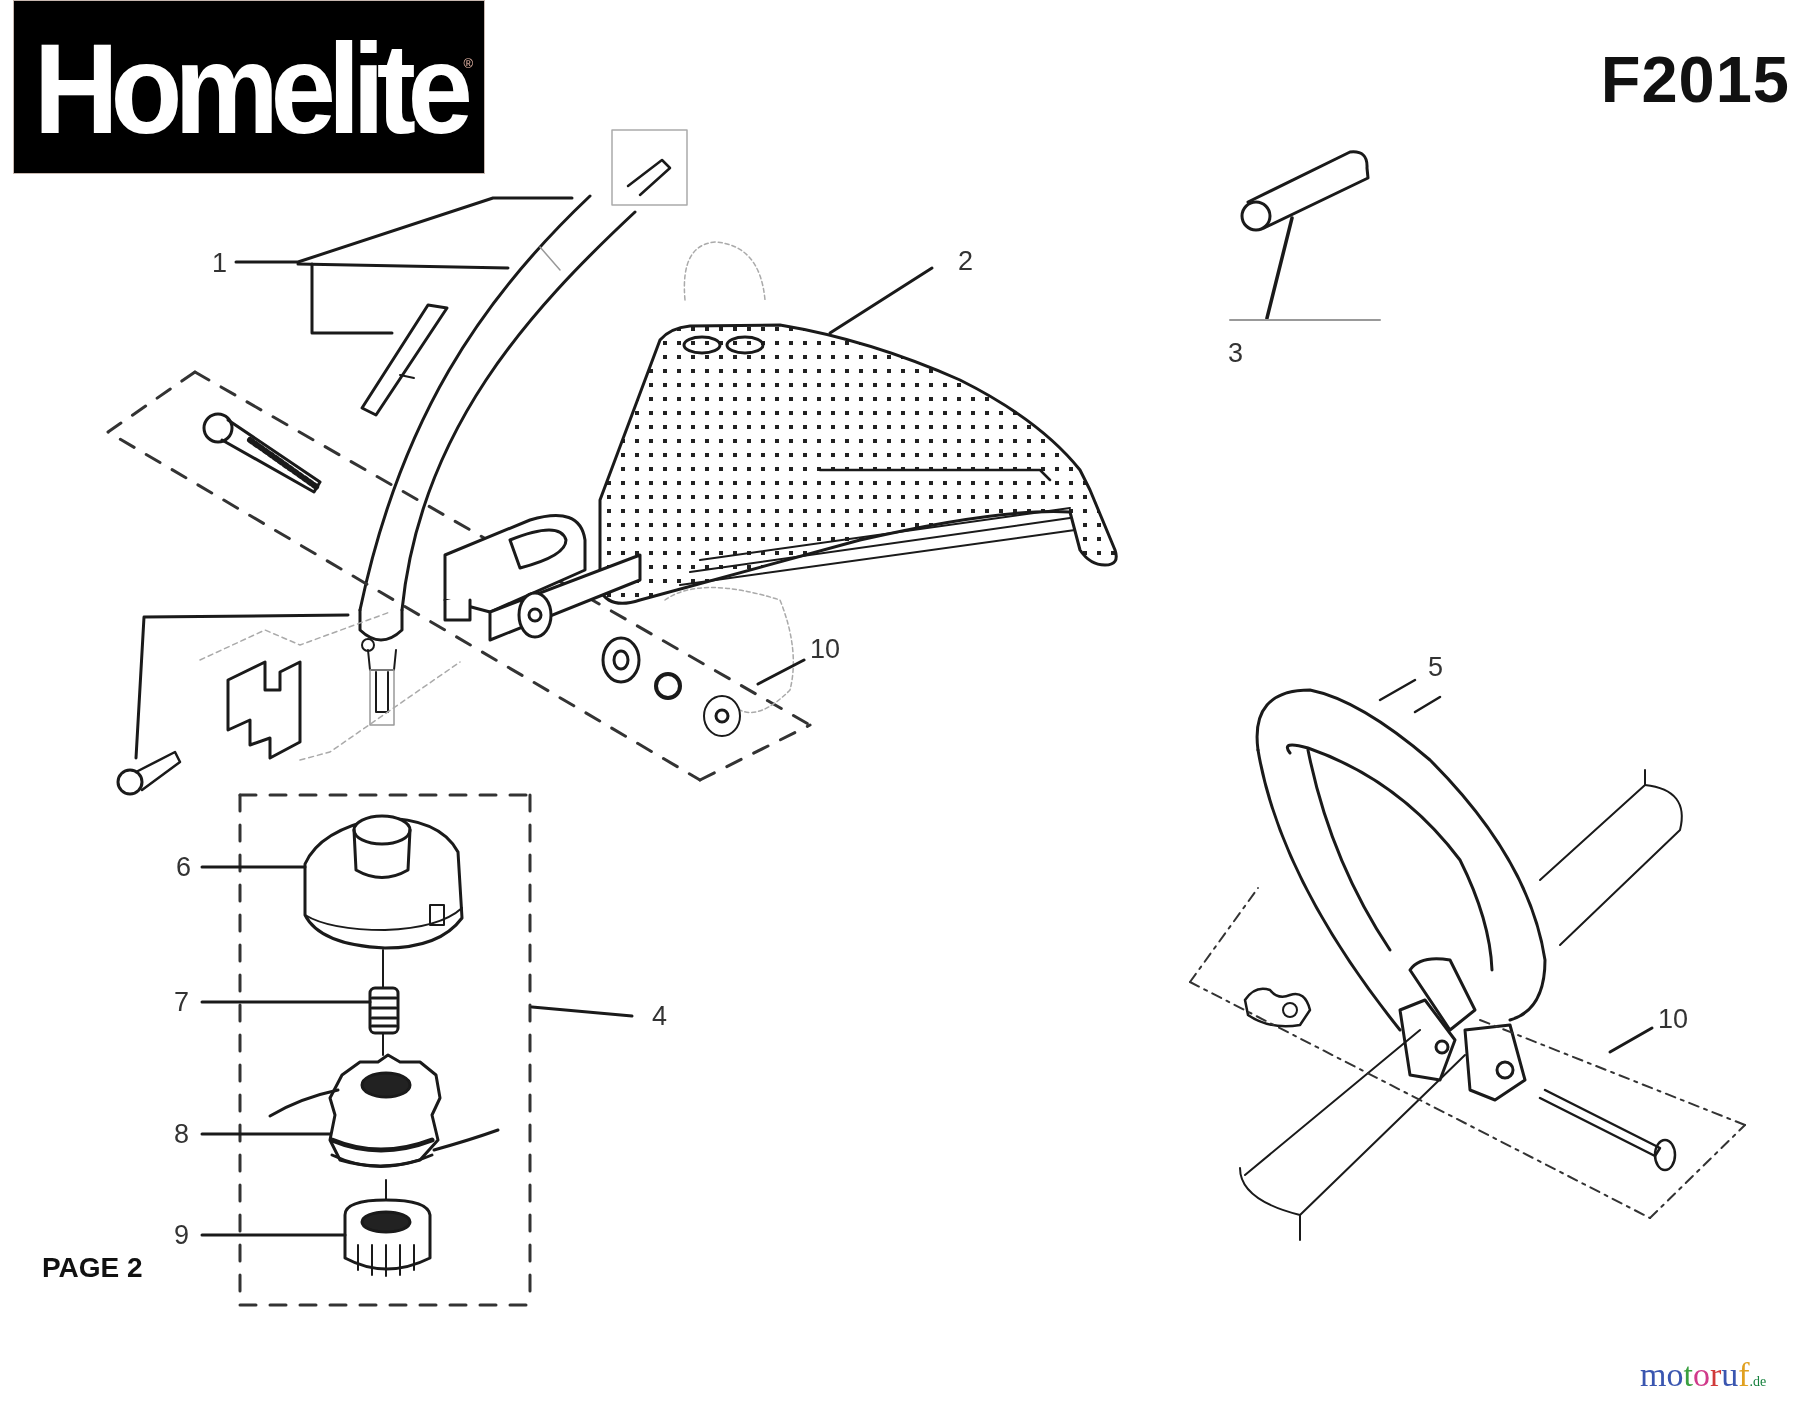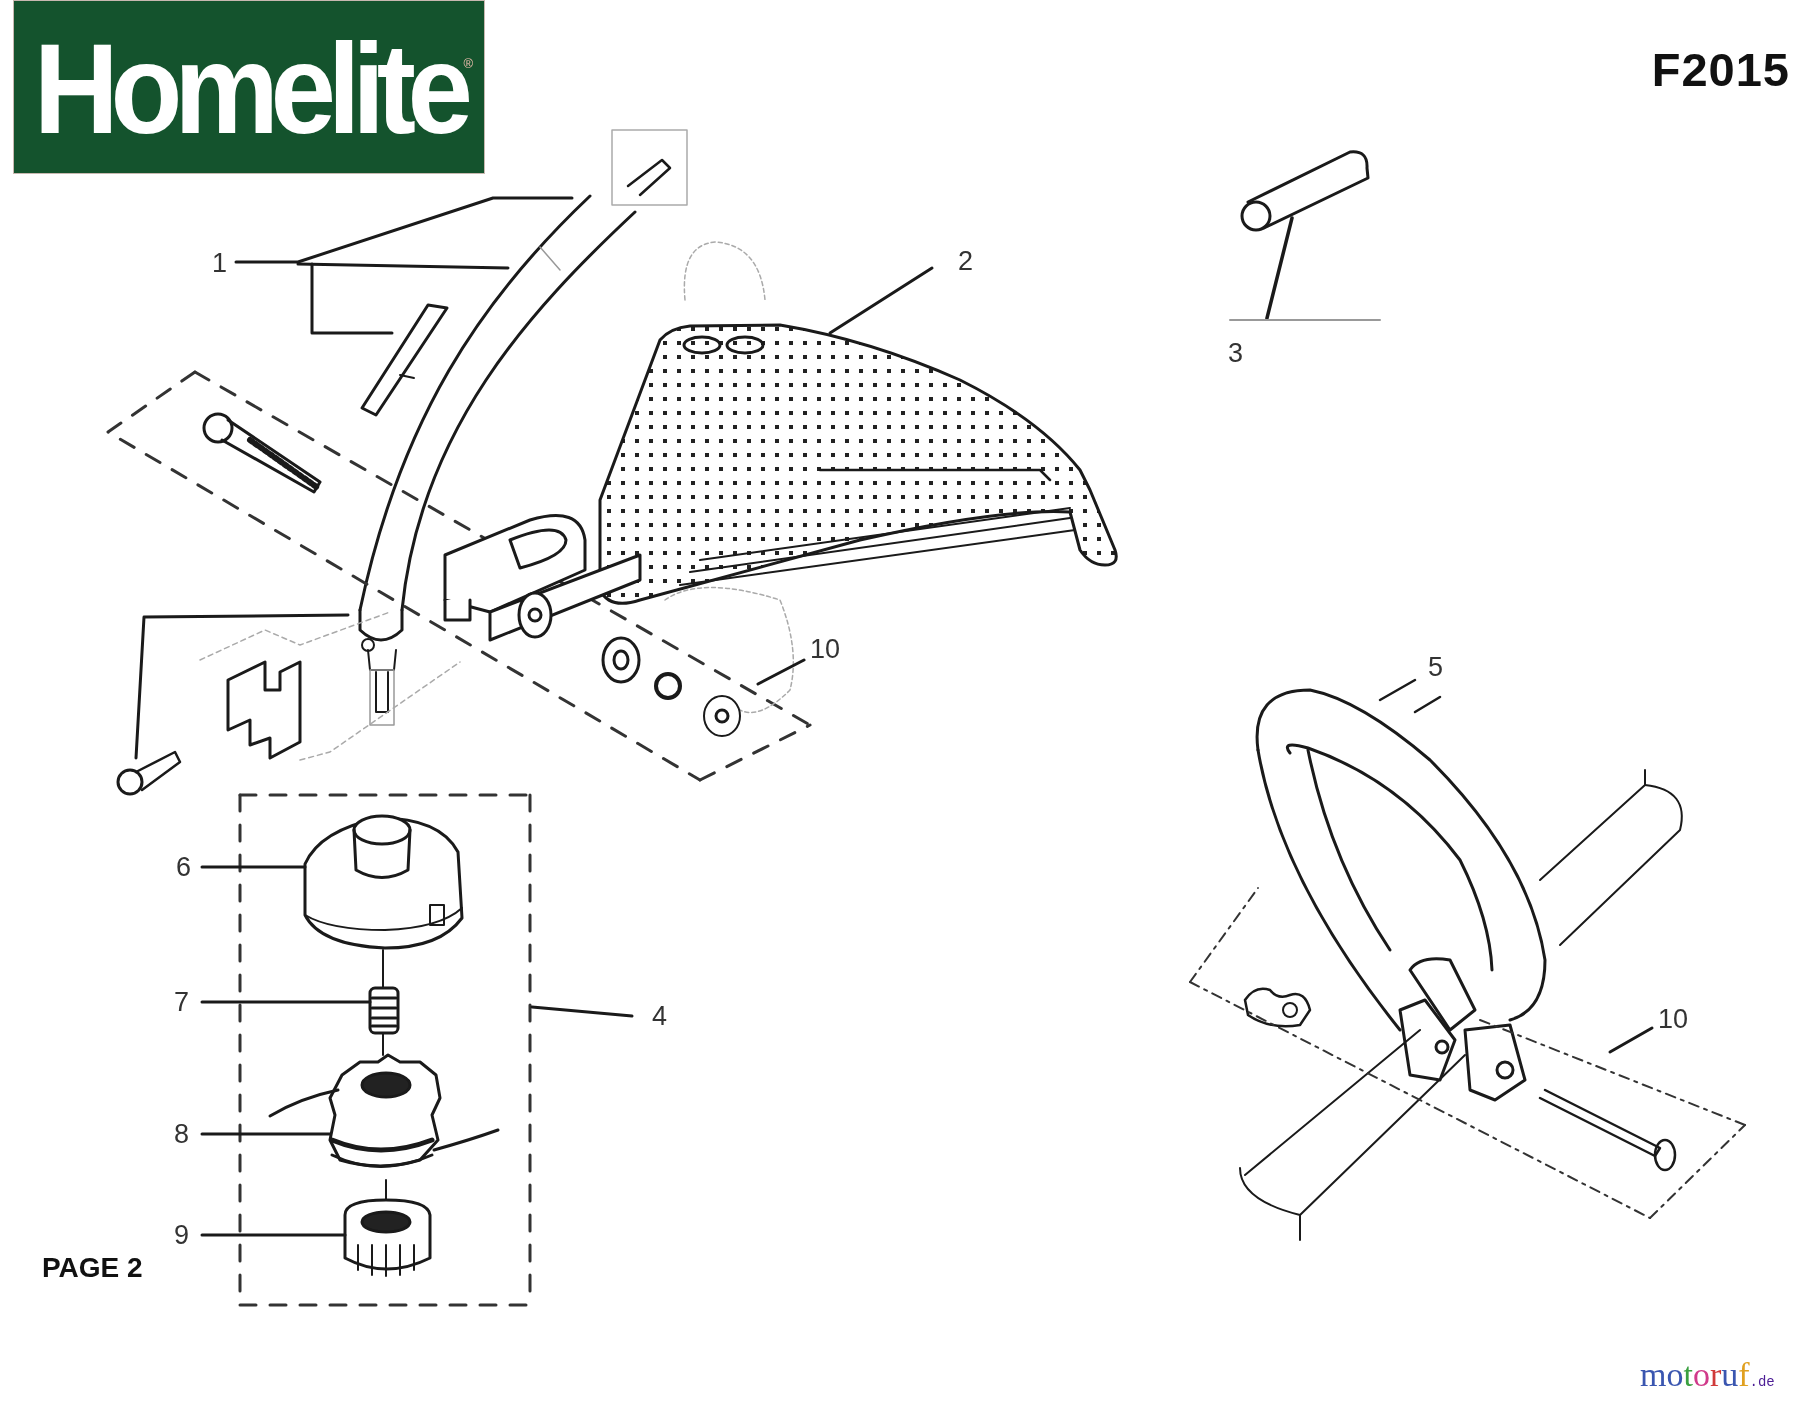--- a/index.html
+++ b/index.html
@@ -1,27 +1,27 @@
 <!DOCTYPE html>
 <html><head>
   <meta charset="utf-8">
   <style>
     html, body { margin: 0; padding: 0; background: #ffffff; }
     body { width: 1800px; height: 1401px; position: relative; overflow: hidden; font-family: "Liberation Sans", sans-serif; }
     .logo {
       position: absolute; left: 13px; top: 0px; width: 472px; height: 174px;
-      background: #14532d; color: #ffffff; display: flex; align-items: center; justify-content: center;
+      background: #000000; color: #ffffff; display: flex; align-items: center; justify-content: center;
       box-shadow: 0 0 0 1px #c8b8b0 inset;
     }
     .logo-text { font-family: "Liberation Sans", sans-serif; font-weight: bold; font-size: 128px; letter-spacing: -9px; transform: scaleX(0.92); line-height: 1; margin-top: 4px; }
     .logo-reg { position: absolute; right: 12px; top: 56px; font-size: 13px; color: #f3c0b0; }
-    .model { position: absolute; right: 10px; top: 42px; font-family: "Liberation Sans", sans-serif; font-weight: bold; font-size: 47px; color: #111; letter-spacing: 1px; }
+    .model { position: absolute; right: 10px; top: 42px; font-family: "Liberation Sans", sans-serif; font-weight: bold; font-size: 65px; color: #111; letter-spacing: 1px; }
     .page { position: absolute; left: 42px; top: 1252px; font-family: "Liberation Sans", sans-serif; font-weight: bold; font-size: 28px; color: #111; }
     .watermark { position: absolute; left: 1640px; top: 1356px; font-family: "Liberation Serif", serif; font-size: 34px; }
-    .watermark .suffix { font-size: 14px; color: #4c1d95; font-family: Liberation Mono, monospace; }
+    .watermark .suffix { font-size: 14px; color: #15803d; }
     .callout { position: absolute; font-family: "Liberation Sans", sans-serif; font-size: 27px; color: #333; line-height: 1; }
     svg.diagram { position: absolute; left: 0; top: 0; }
   </style>
 </head>
 <body>
 
 <div class="logo">
   <span class="logo-text">Homelite</span>
   <span class="logo-reg">®</span>
 </div>

